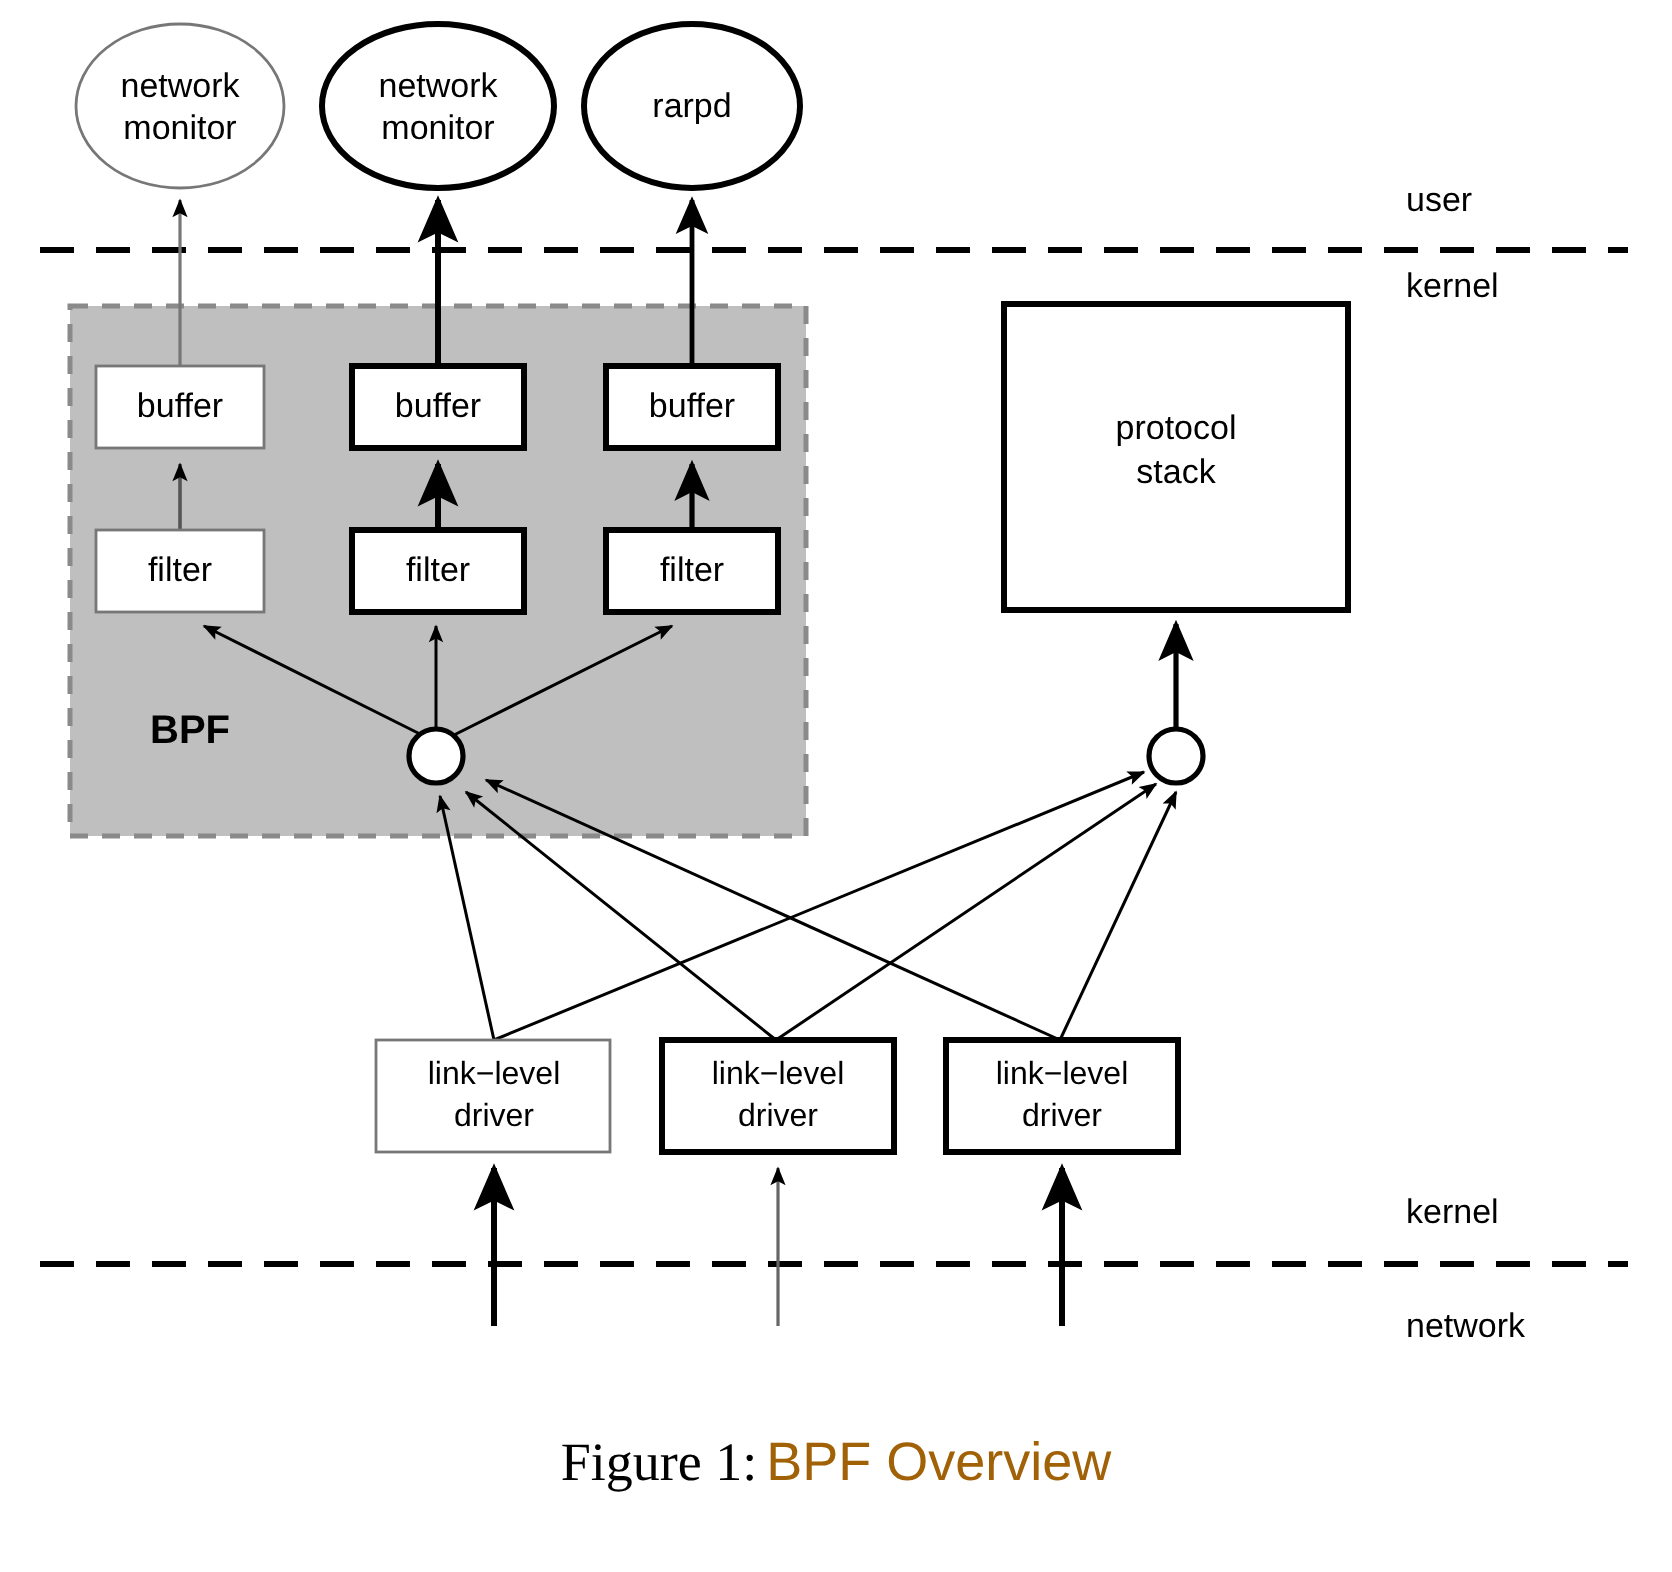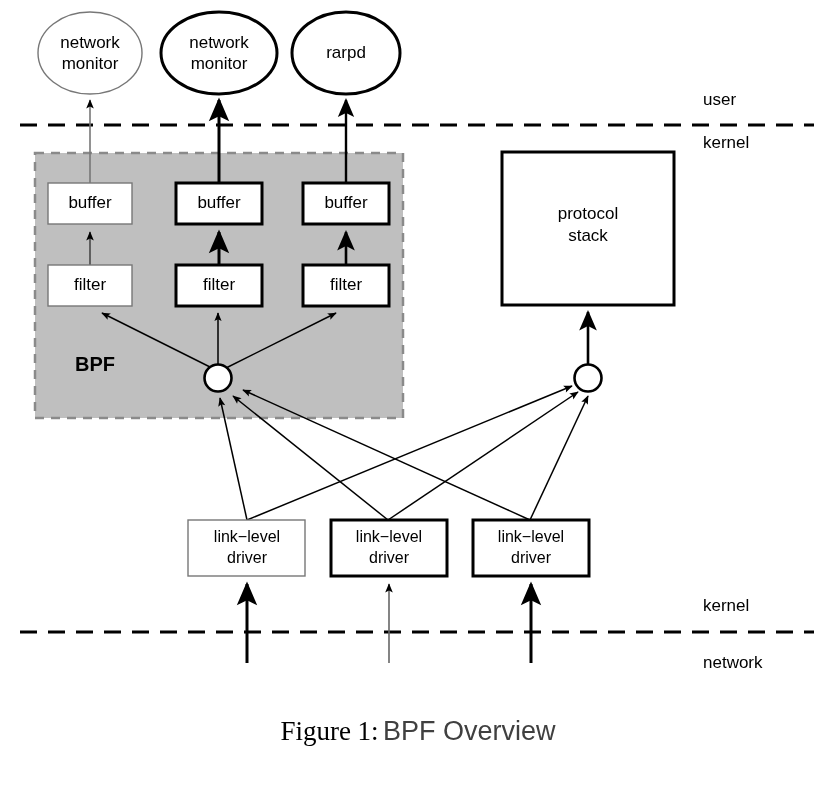--- a/index.html
+++ b/index.html
@@ -60,21 +60,21 @@
     white-space: nowrap;
   }
   .caption-prefix {
     font-family: "Liberation Serif", serif;
     font-size: 27px;
     color: #000000;
   }
   .caption-text {
     font-family: "Liberation Sans", sans-serif;
     font-size: 27px;
-    color: #404040;
+    color: #a16207;
     text-align: center;
   }
 </style>
 </head>
 <body>
 
 <div id="figure-root">
 
   <svg id="diagram-svg" viewBox="0 0 836 786">
     <defs>

